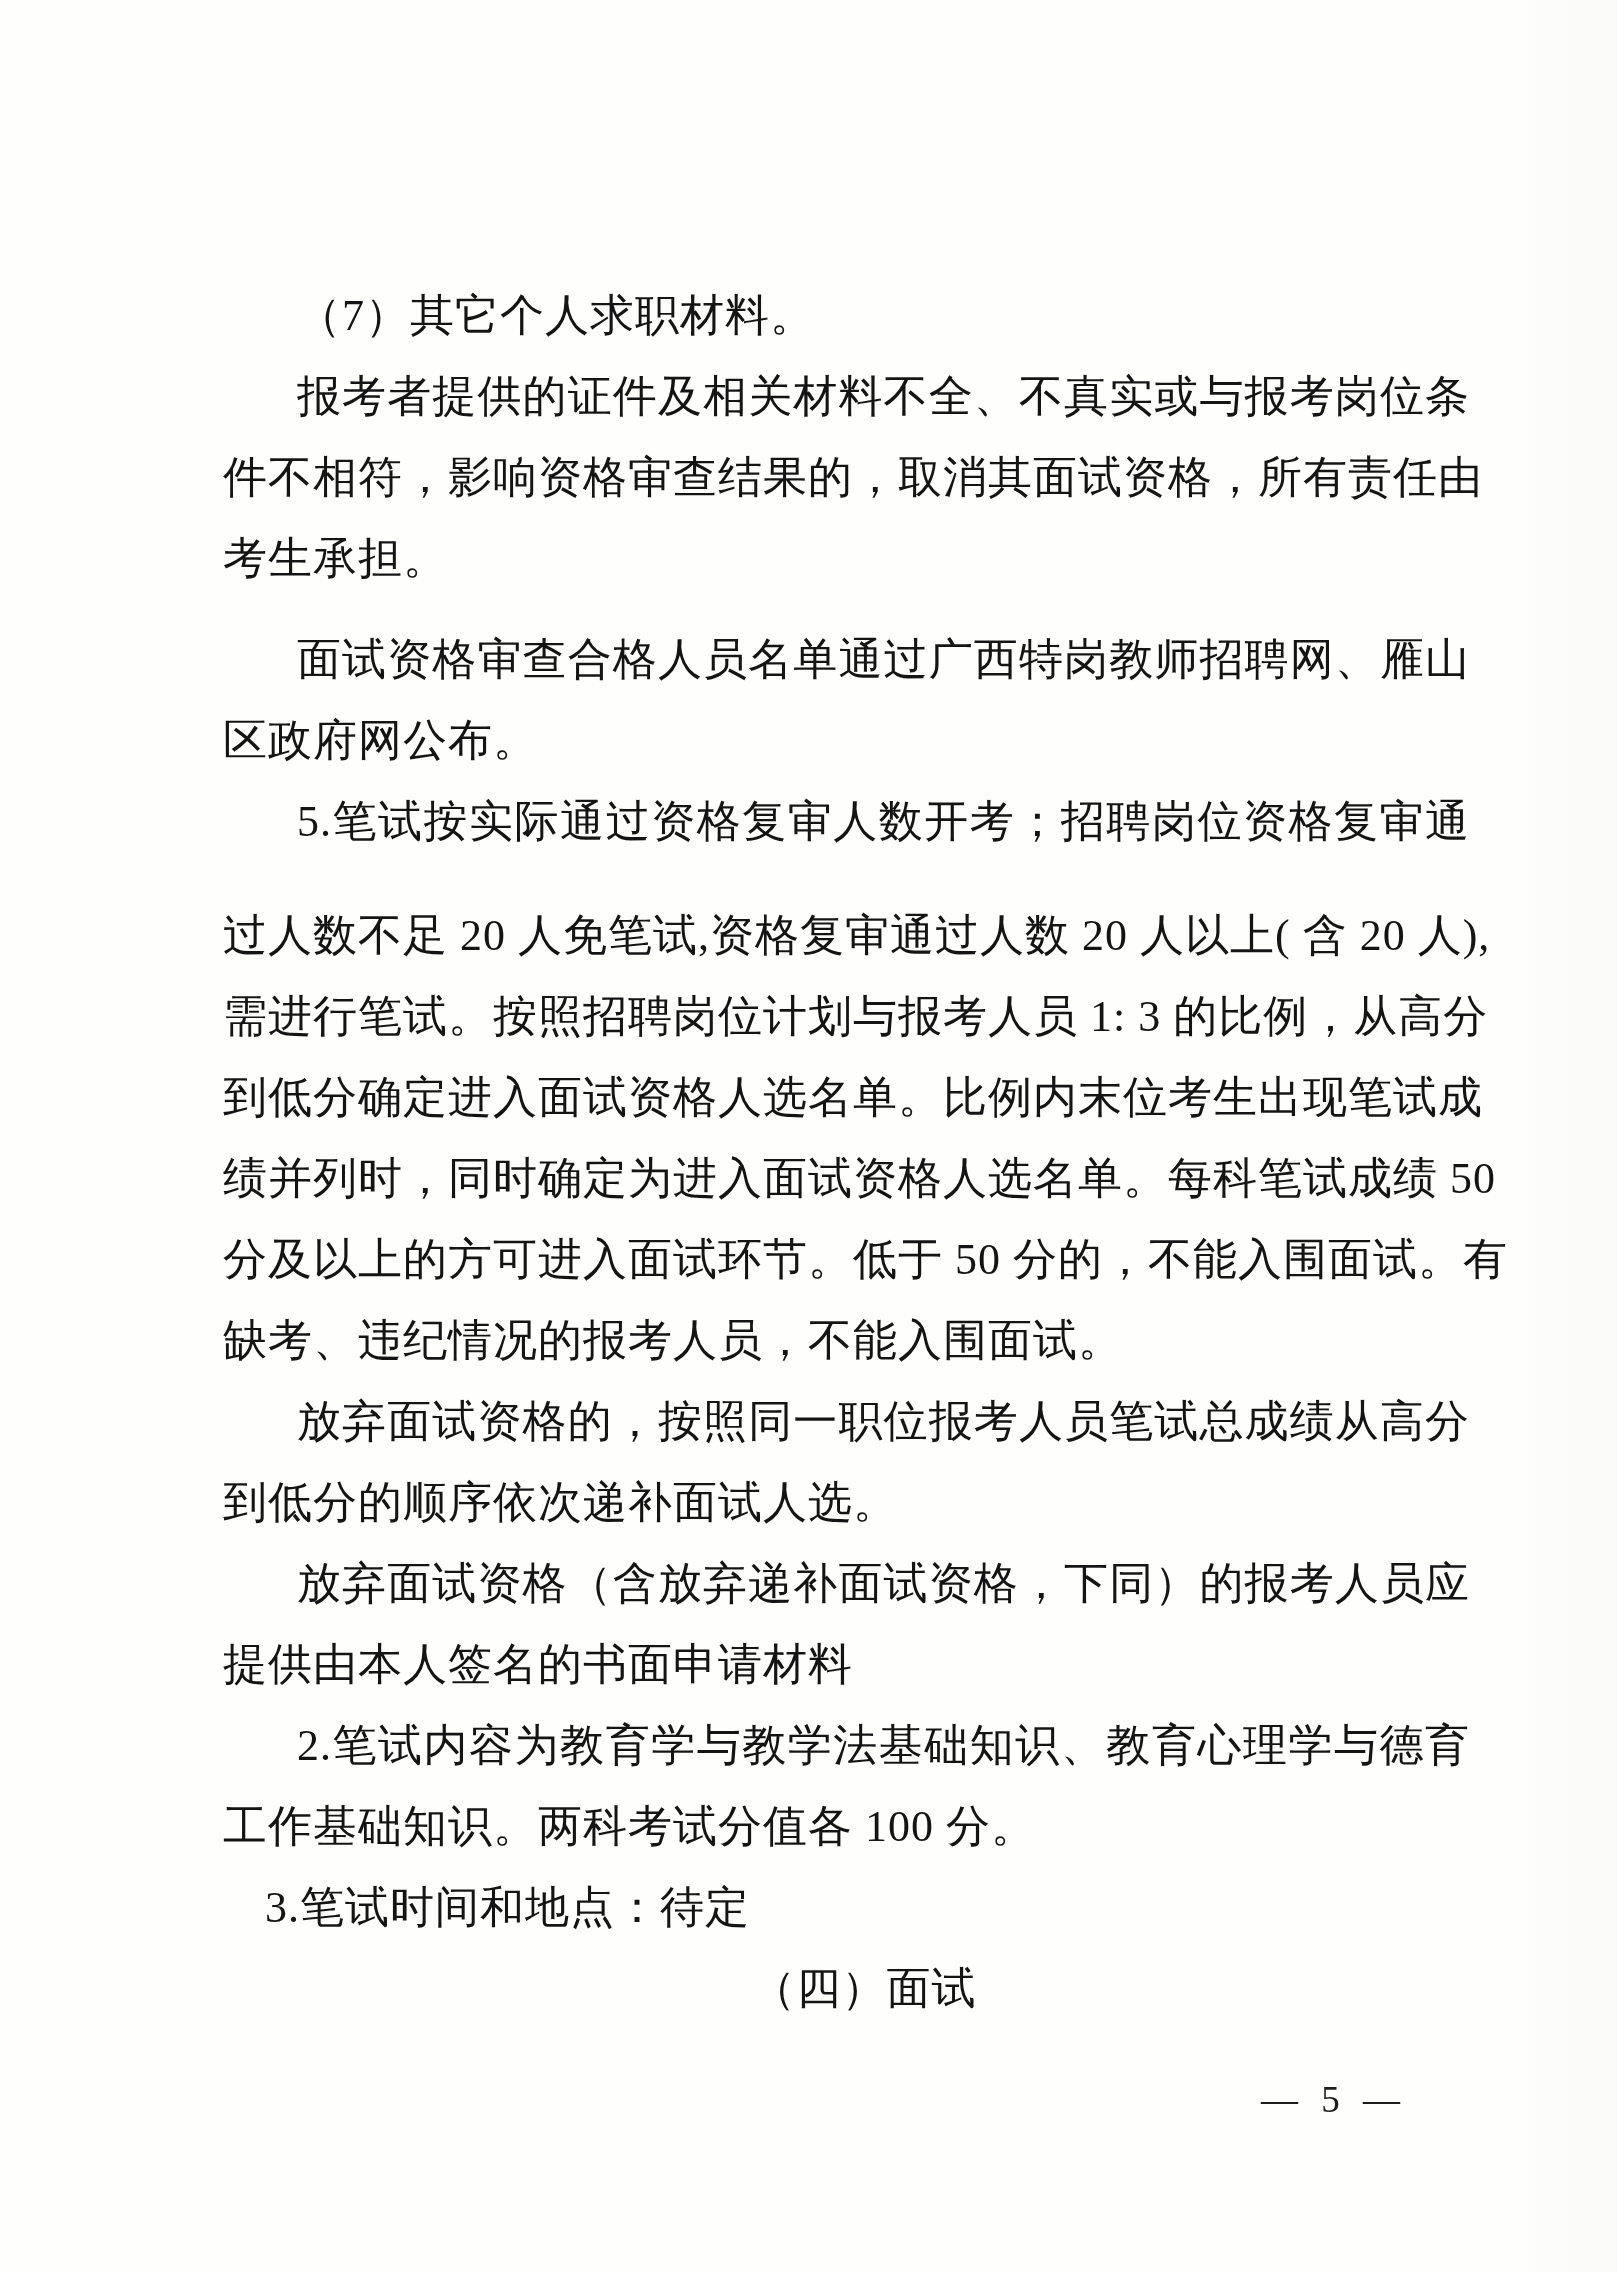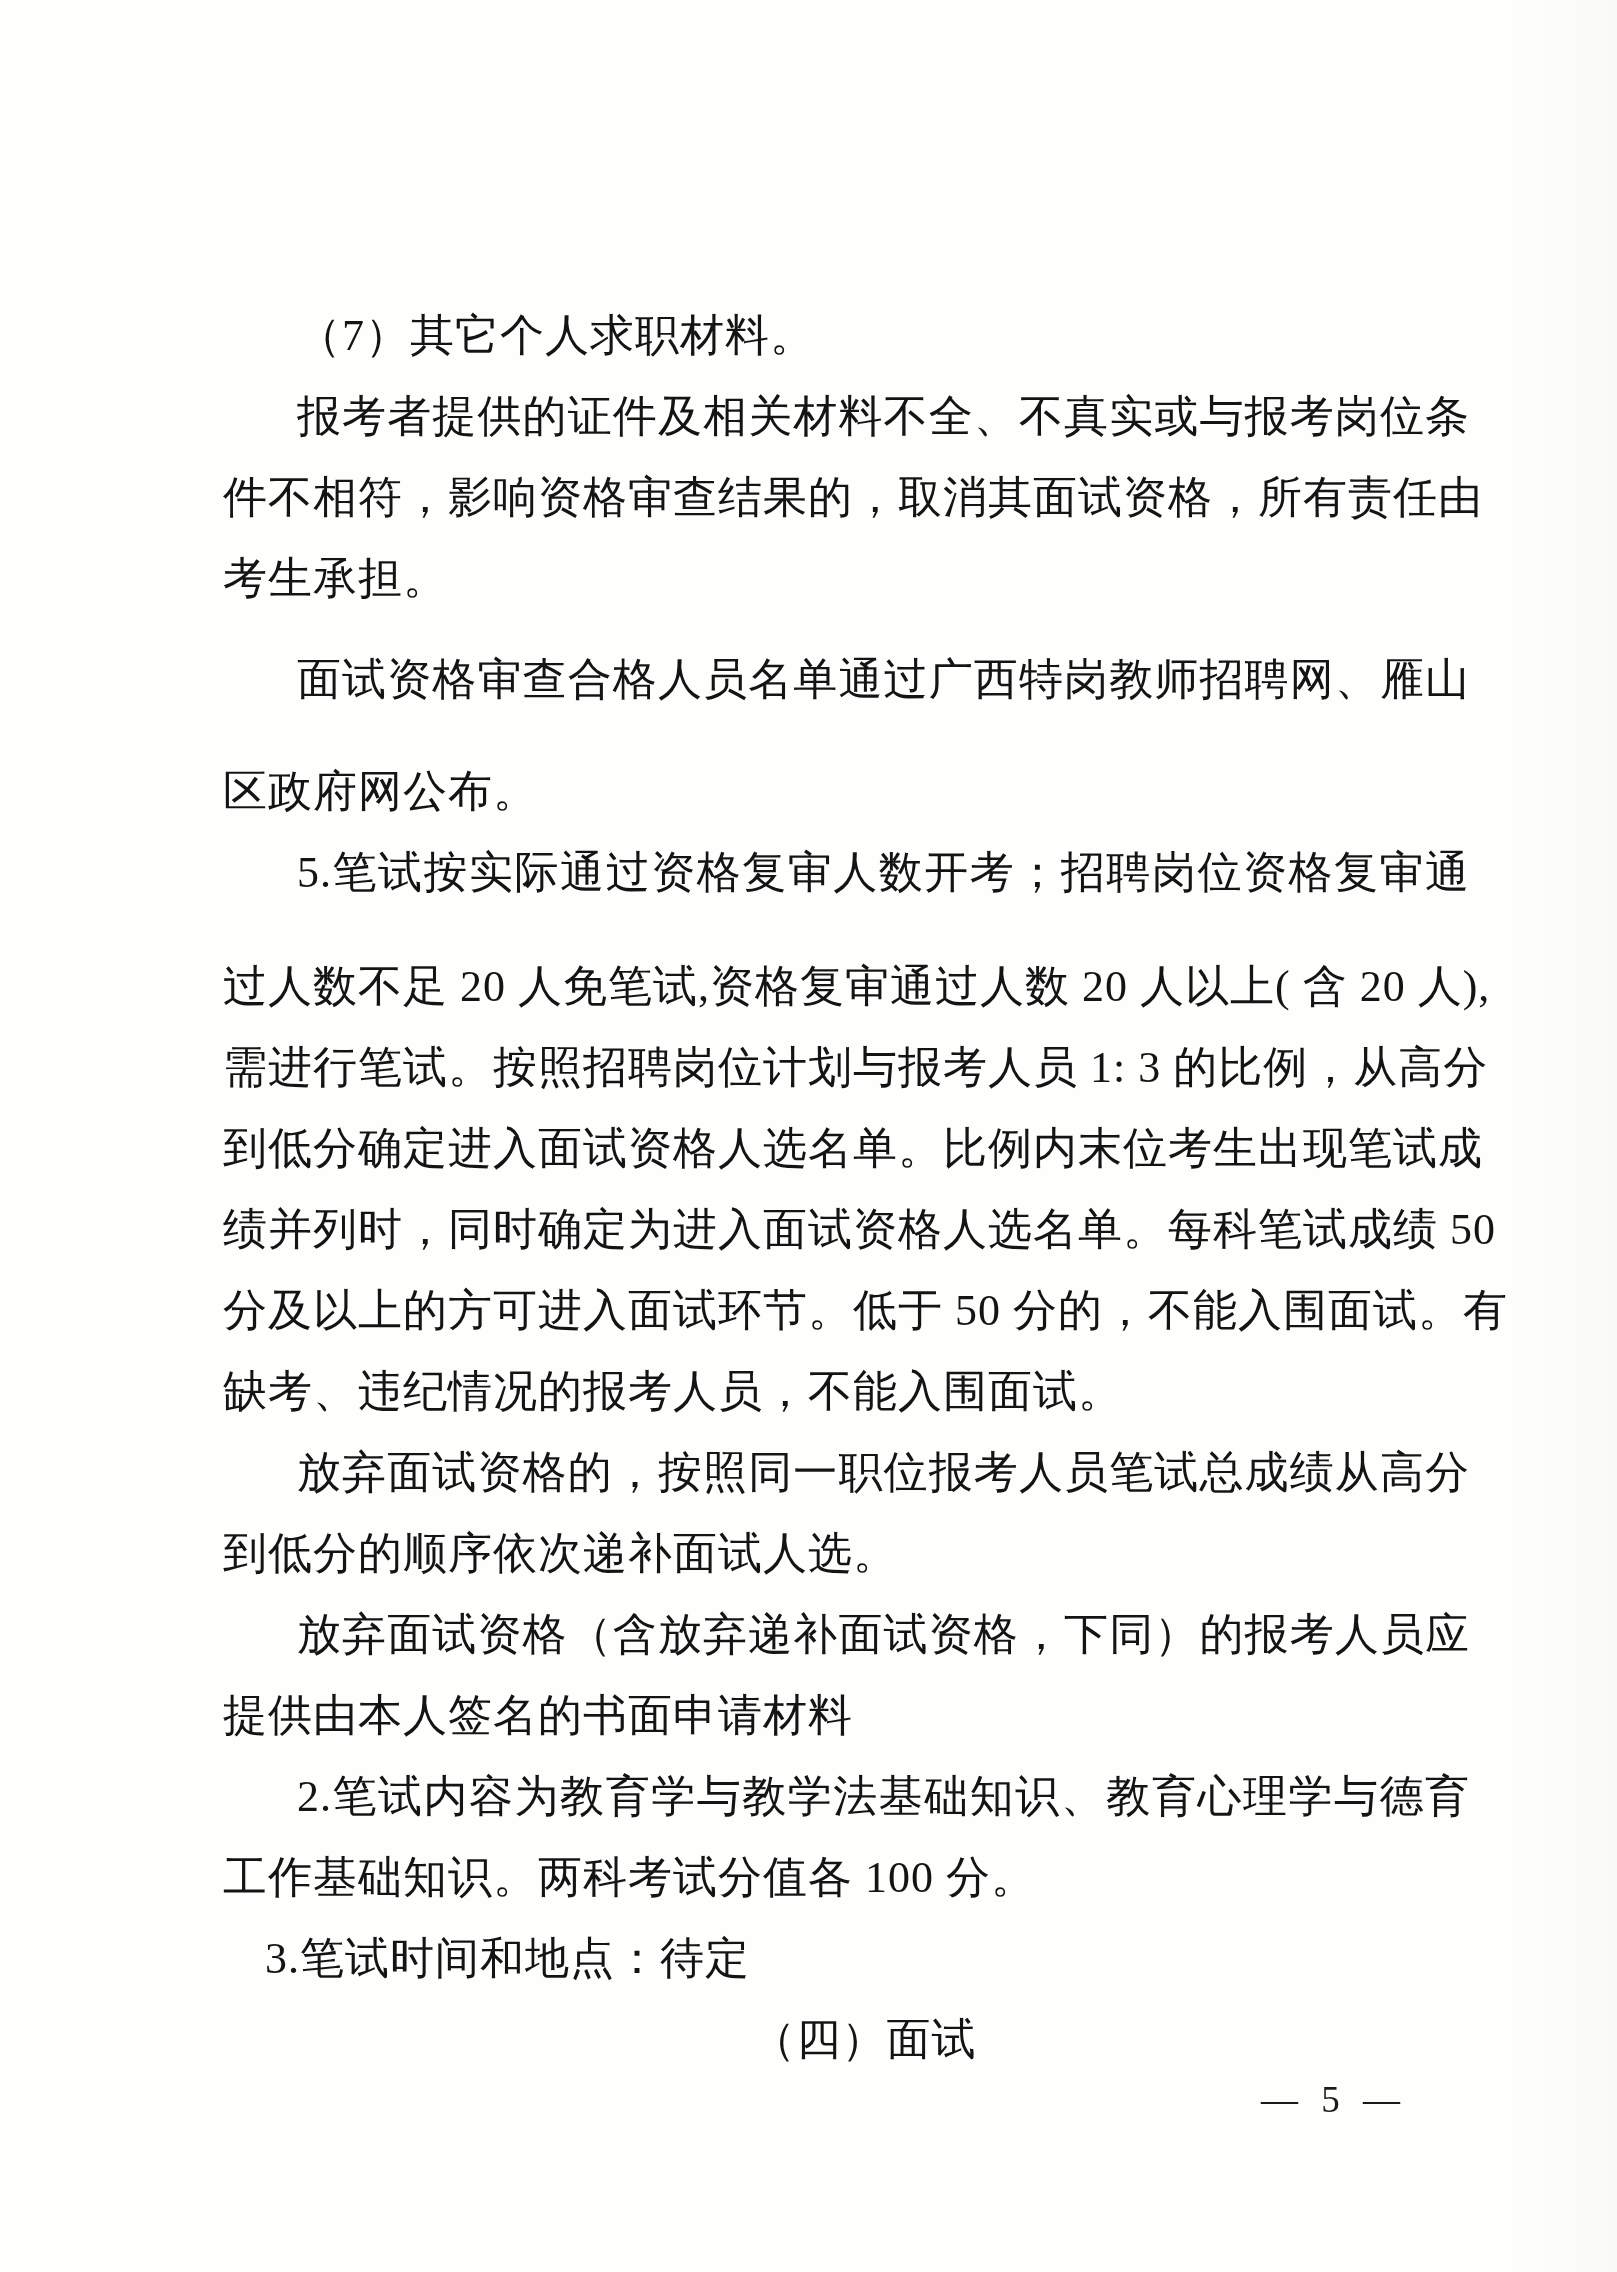--- a/index.html
+++ b/index.html
@@ -64,26 +64,26 @@
     color: #1b1b1b;
   }
 </style>
 </head>
 <body>
 
 <div class="page">
 
   <div class="doc-body">
 
-  <div class="line" style="padding-left: 74px; margin-top: 20px;">（7）其它个人求职材料。</div>
+  <div class="line" style="padding-left: 74px;">（7）其它个人求职材料。</div>
       <div class="line j" style="padding-left: 74px;">报考者提供的证件及相关材料不全、不真实或与报考岗位条</div>
       <div class="line j" style="padding-left: 0px;">件不相符，影响资格审查结果的，取消其面试资格，所有责任由</div>
       <div class="line" style="padding-left: 0px;">考生承担。</div>
       <div class="line j" style="padding-left: 74px; margin-top: 20px;">面试资格审查合格人员名单通过广西特岗教师招聘网、雁山</div>
-      <div class="line" style="padding-left: 0px; margin-top: 31px;">区政府网公布。</div>
+      <div class="line" style="padding-left: 0px;">区政府网公布。</div>
       <div class="line j" style="padding-left: 74px;">5.笔试按实际通过资格复审人数开考；招聘岗位资格复审通</div>
       <div class="line j" style="padding-left: 0px; margin-top: 33px;">过人数不足 20 人免笔试,资格复审通过人数 20 人以上( 含 20 人),</div>
       <div class="line j" style="padding-left: 0px;">需进行笔试。按照招聘岗位计划与报考人员 1: 3 的比例，从高分</div>
       <div class="line j" style="padding-left: 0px;">到低分确定进入面试资格人选名单。比例内末位考生出现笔试成</div>
       <div class="line j" style="padding-left: 0px;">绩并列时，同时确定为进入面试资格人选名单。每科笔试成绩 50</div>
       <div class="line j" style="padding-left: 0px;">分及以上的方可进入面试环节。低于 50 分的，不能入围面试。有</div>
       <div class="line" style="padding-left: 0px;">缺考、违纪情况的报考人员，不能入围面试。</div>
       <div class="line j" style="padding-left: 74px;">放弃面试资格的，按照同一职位报考人员笔试总成绩从高分</div>
       <div class="line" style="padding-left: 0px;">到低分的顺序依次递补面试人选。</div>
       <div class="line j" style="padding-left: 74px;">放弃面试资格（含放弃递补面试资格，下同）的报考人员应</div>

